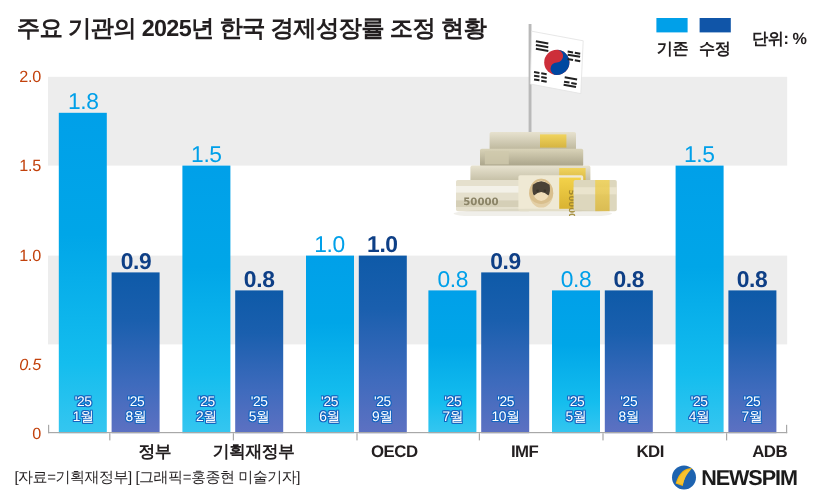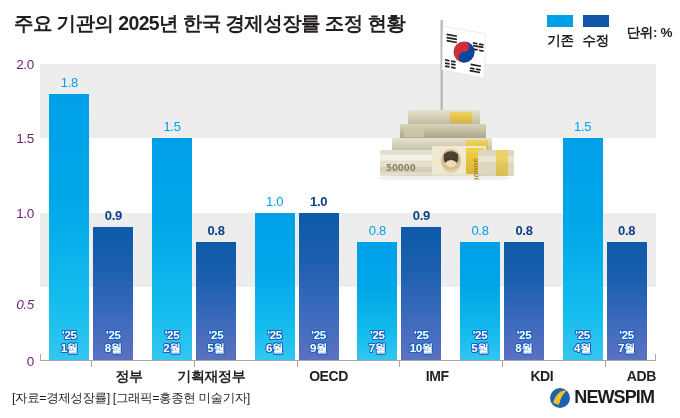--- a/index.html
+++ b/index.html
@@ -79,21 +79,21 @@
     position:absolute;
     left:0; top:64px;
     width:34px; height:297px;
   }
   .ylab {
     position:absolute;
     right:0;
     width:34px;
     text-align:right;
     font-size:13.5px;
-    color:#701a75;
+    color:#c2410c;
     transform:translateY(-50%);
     letter-spacing:-0.3px;
   }
 
   
   .group {
     position:absolute;
     bottom:0;
     height:100%;
   }
@@ -118,36 +118,36 @@
   .bar.prev .fill {
     background:linear-gradient(to bottom,#00a0e9 0%,#00a6e8 38%,#14bdee 78%,#35c6f0 100%);
   }
   .bar.rev .fill {
     background:linear-gradient(to bottom,#0e5aa8 0%,#1a5fae 30%,#3f6bbd 70%,#5d71c2 100%);
   }
   .bar-value {
     position:absolute;
     left:50%;
     transform:translateX(-50%);
-    font-size:13px;
+    font-size:19px;
     white-space:nowrap;
     letter-spacing:-0.3px;
   }
   .bar.prev .bar-value { color:#00a0e9; font-weight:400; }
   .bar.rev  .bar-value { color:#0e3f86; font-weight:700; }
 
   .bar-date {
     position:absolute;
     bottom:6px;
     left:50%;
     transform:translateX(-50%);
     text-align:center;
     color:#ffffff;
     font-size:11.5px;
-    font-weight:700;
+    font-weight:400;
     line-height:1.12;
     letter-spacing:-0.3px;
     text-shadow:
        0.8px 0 0 #1565c0, -0.8px 0 0 #1565c0,
        0 0.8px 0 #1565c0, 0 -0.8px 0 #1565c0,
        0.8px 0.8px 0 #1565c0, -0.8px 0.8px 0 #1565c0,
        0.8px -0.8px 0 #1565c0, -0.8px -0.8px 0 #1565c0;
     white-space:nowrap;
   }
   .bar-date .yr { display:block; }
@@ -175,22 +175,23 @@
   .footer-note {
     position:absolute;
     left:12px; bottom:11px;
     font-size:12.5px;
     color:#231f20;
     letter-spacing:-0.4px;
     white-space:nowrap;
   }
   .brand {
     position:absolute;
-    right:26px; bottom:9px;
+    right:16px; bottom:9px;
     display:flex;
+    align-items:center;
     gap:3px;
   }
   .brand-text {
     font-size:18px;
     font-weight:700;
     color:#1b1b1b;
     letter-spacing:-0.9px;
     font-family:"Liberation Sans", sans-serif;
   }
 
@@ -447,21 +448,21 @@
       <text x="104" y="154" font-family="DejaVu Sans, sans-serif" font-size="7" fill="#a58b2f" font-weight="700" transform="rotate(90 104 154)">50000</text>
 
       <rect x="108" y="146" width="36" height="26" rx="1.5" fill="#ddd7bd"></rect>
       <rect x="108" y="152" width="36" height="6" fill="#efe9d4" opacity="0.7"></rect>
       <rect x="126" y="146" width="12" height="26" fill="url(#gBand)" opacity="0.75"></rect>
 
       <ellipse cx="74" cy="174" rx="66" ry="4" fill="#b9b4a0" opacity="0.22"></ellipse>
     </g>
   </svg>
 
-  <div class="footer-note">[자료=경제성장률] [그래픽=홍종현 미술기자]</div>
+  <div class="footer-note">[자료=기획재정부] [그래픽=홍종현 미술기자]</div>
 
   <div class="brand">
     <svg width="22" height="22" viewBox="0 0 22 22">
       <circle cx="11" cy="11" r="10" fill="#1d63b0"></circle>
       <path d="M4 16 C7 6 12 3 18 3 C13 7 11 12 10 18 Z" fill="#f2b311"></path>
       <path d="M5 15.5 C8 7 12.5 4.2 17 4 C13 8 11 12.5 10 16.8 Z" fill="#f5c231"></path>
     </svg>
     <span class="brand-text">NEWSPIM</span>
   </div>
 

